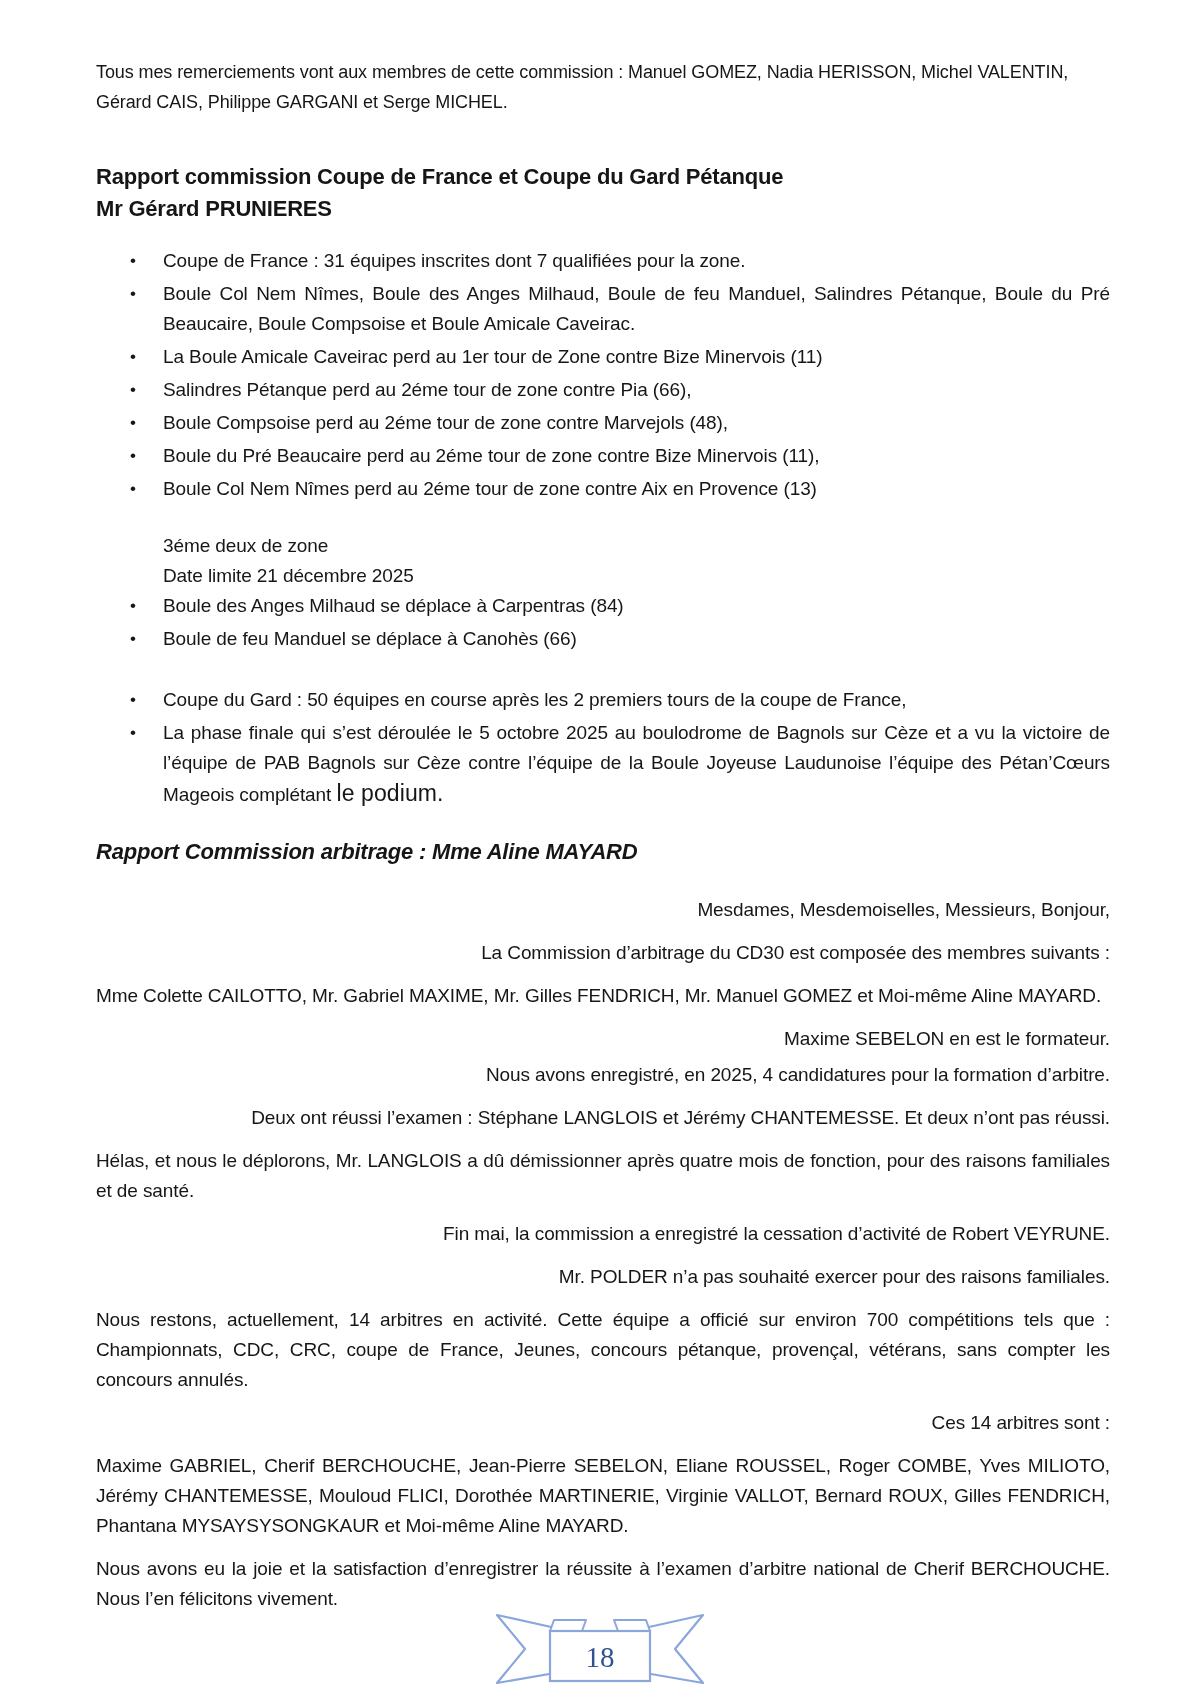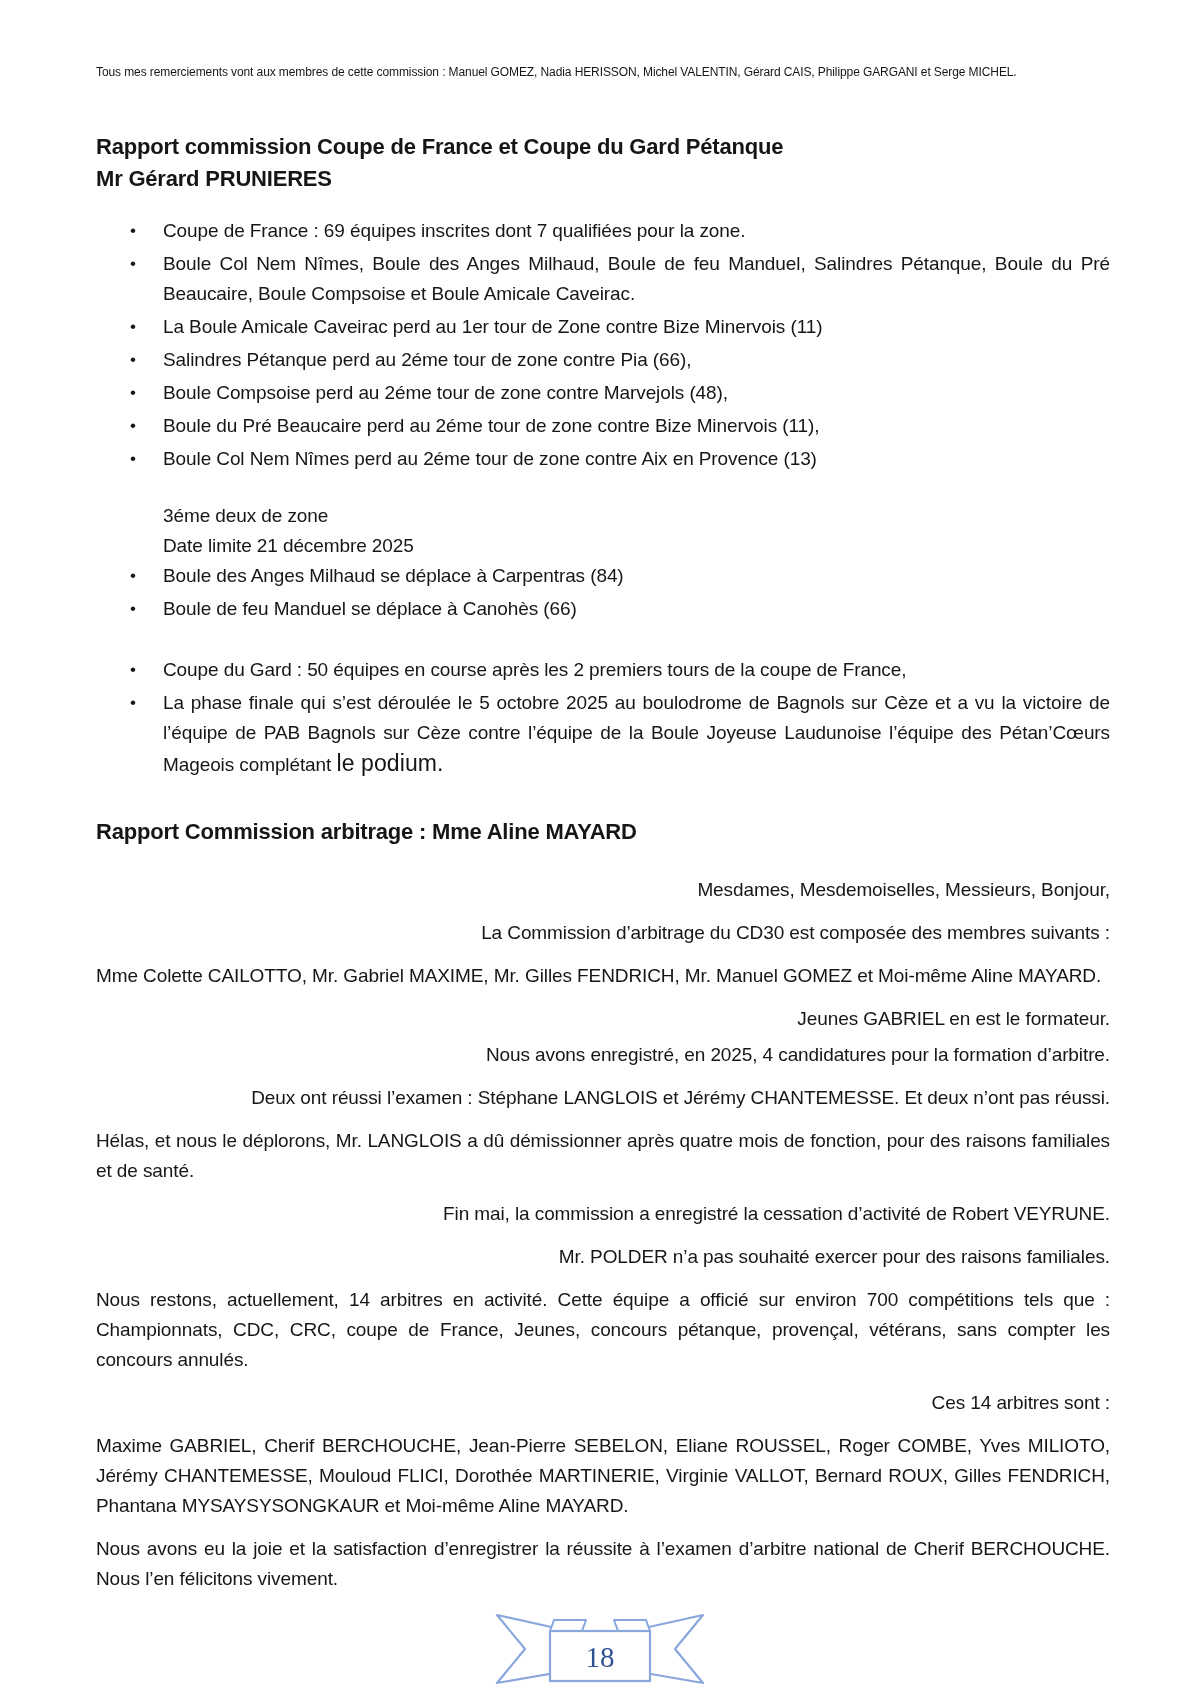--- a/index.html
+++ b/index.html
@@ -13,21 +13,21 @@
     color: #161616;
     overflow: hidden;
   }
   .content {
     position: absolute;
     left: 96px;
     top: 57px;
     width: 1014px;
   }
   .para {
-    font-size: 12px;
+    font-size: 18px;
     line-height: 30px;
     letter-spacing: -0.1px;
   }
   .intro { text-align: left; }
 
   .doc-heading {
     margin-top: 44px;
     text-align: left;
     font-size: 22px;
     font-weight: 700;
@@ -64,21 +64,21 @@
     line-height: 30px;
     letter-spacing: -0.1px;
   }
   .gap-block { height: 28px; }
 
   .emph {
     font-size: 23px;
     letter-spacing: 0.1px;
   }
 
-  .heading-arbitrage { margin-top: 36px; }
+  .heading-arbitrage { margin-top: 26px; font-style: italic; }
 
   .body-para {
     margin-top: 13px;
     font-size: 19px;
     line-height: 30px;
     letter-spacing: -0.1px;
     text-align: justify;
   }
   .body-para.first { margin-top: 27px; text-align: left; }
   .body-para.tight { margin-top: 6px; }
@@ -106,21 +106,21 @@
     <p class="para intro">Tous mes remerciements vont aux membres de cette commission : Manuel GOMEZ, Nadia HERISSON, Michel VALENTIN, Gérard CAIS, Philippe GARGANI et Serge MICHEL.</p>
 
     <h2 class="doc-heading">
       <span class="h-line">Rapport commission Coupe de France et Coupe du Gard Pétanque</span>
       <span class="h-line">Mr Gérard PRUNIERES</span>
     </h2>
 
     <ul class="bullets">
       <li>
         <span class="dot">•</span>
-        <span>Coupe de France : 69 équipes inscrites dont 7 qualifiées pour la zone.</span>
+        <span>Coupe de France : 31 équipes inscrites dont 7 qualifiées pour la zone.</span>
       </li>
       <li>
         <span class="dot">•</span>
         <span>Boule Col Nem Nîmes, Boule des Anges Milhaud, Boule de feu Manduel, Salindres Pétanque, Boule du Pré Beaucaire, Boule Compsoise et Boule Amicale Caveirac.</span>
       </li>
       <li>
         <span class="dot">•</span>
         <span>La Boule Amicale Caveirac perd au 1er tour de Zone contre Bize Minervois (11)</span>
       </li>
       <li>
@@ -170,21 +170,21 @@
       </li>
     </ul>
 
     <h2 class="doc-heading heading-arbitrage">
       <span class="h-line">Rapport Commission arbitrage : Mme Aline MAYARD</span>
     </h2>
 
     <p class="body-para first no-justify">Mesdames, Mesdemoiselles, Messieurs, Bonjour,</p>
     <p class="body-para no-justify">La Commission d’arbitrage du CD30 est composée des membres suivants :</p>
     <p class="body-para">Mme Colette CAILOTTO, Mr. Gabriel MAXIME, Mr. Gilles FENDRICH, Mr. Manuel GOMEZ et Moi-même Aline MAYARD.</p>
-    <p class="body-para no-justify">Jeunes GABRIEL en est le formateur.</p>
+    <p class="body-para no-justify">Maxime SEBELON en est le formateur.</p>
     <p class="body-para tight no-justify">Nous avons enregistré, en 2025, 4 candidatures pour la formation d’arbitre.</p>
     <p class="body-para no-justify">Deux ont réussi l’examen : Stéphane LANGLOIS et Jérémy CHANTEMESSE. Et deux n’ont pas réussi.</p>
     <p class="body-para">Hélas, et nous le déplorons, Mr. LANGLOIS a dû démissionner après quatre mois de fonction, pour des raisons familiales et de santé.</p>
     <p class="body-para no-justify">Fin mai, la commission a enregistré la cessation d’activité de Robert VEYRUNE.</p>
     <p class="body-para no-justify">Mr. POLDER n’a pas souhaité exercer pour des raisons familiales.</p>
     <p class="body-para">Nous restons, actuellement, 14 arbitres en activité. Cette équipe a officié sur environ 700 compétitions tels que : Championnats, CDC, CRC, coupe de France, Jeunes, concours pétanque, provençal, vétérans, sans compter les concours annulés.</p>
     <p class="body-para no-justify">Ces 14 arbitres sont :</p>
     <p class="body-para">Maxime GABRIEL, Cherif BERCHOUCHE, Jean-Pierre SEBELON, Eliane ROUSSEL, Roger COMBE, Yves MILIOTO, Jérémy CHANTEMESSE, Mouloud FLICI, Dorothée MARTINERIE, Virginie VALLOT, Bernard ROUX, Gilles FENDRICH, Phantana MYSAYSYSONGKAUR et Moi-même Aline MAYARD.</p>
     <p class="body-para">Nous avons eu la joie et la satisfaction d’enregistrer la réussite à l’examen d’arbitre national de Cherif BERCHOUCHE. Nous l’en félicitons vivement.</p>
 

